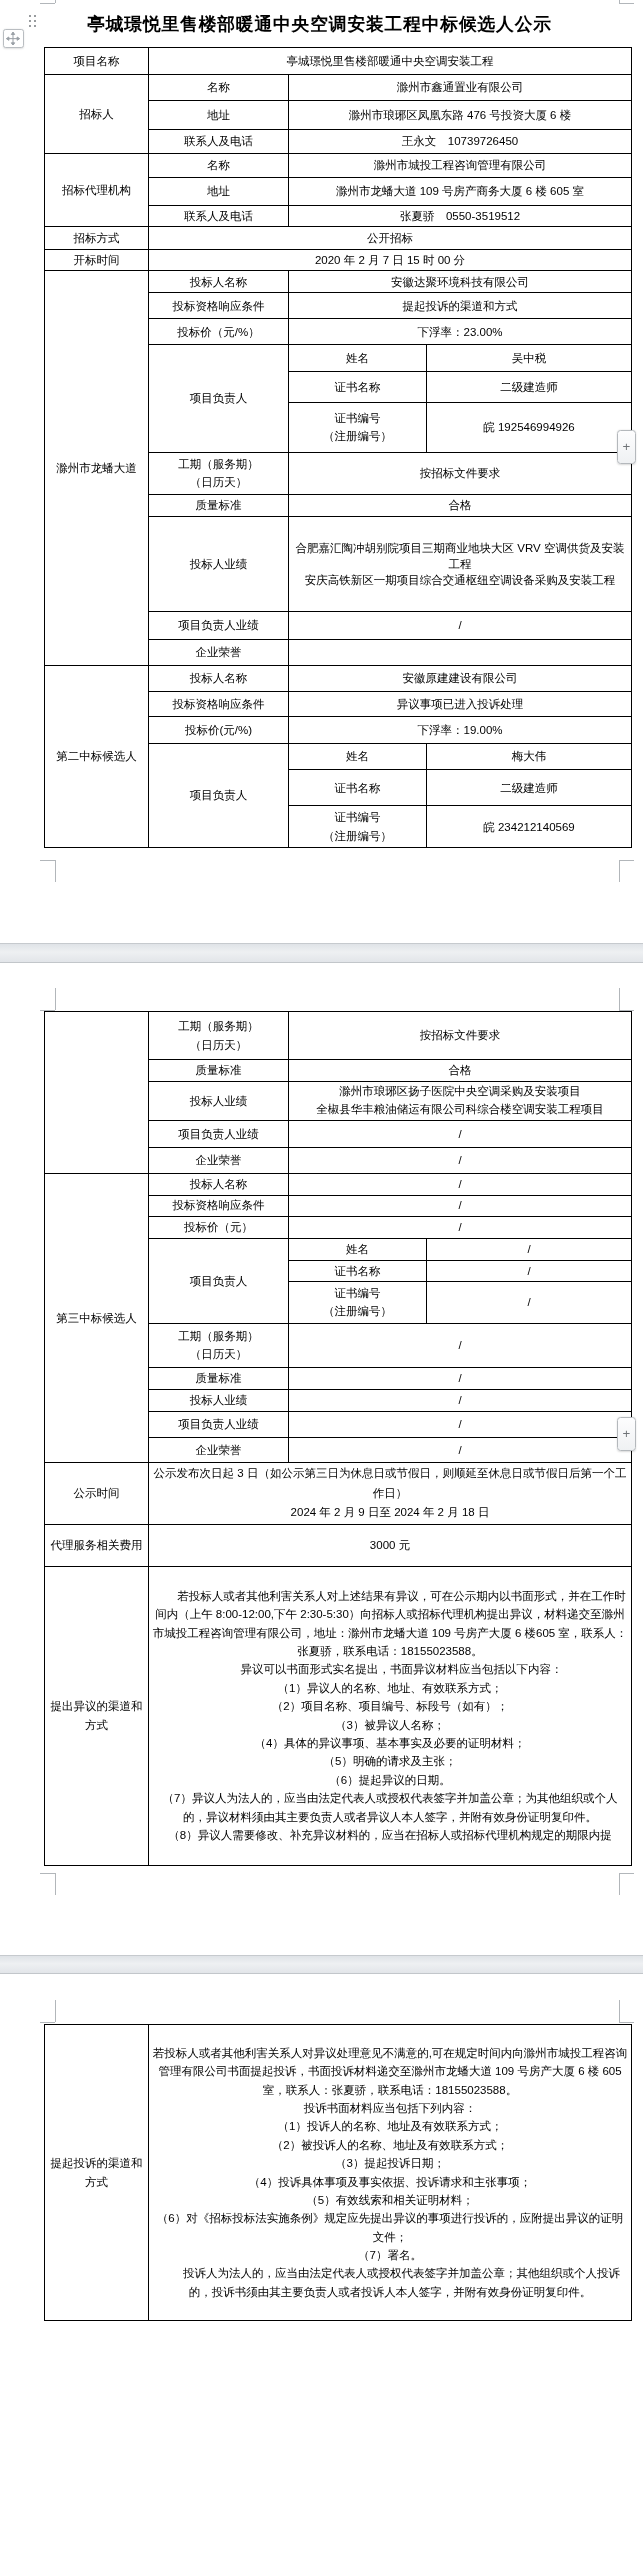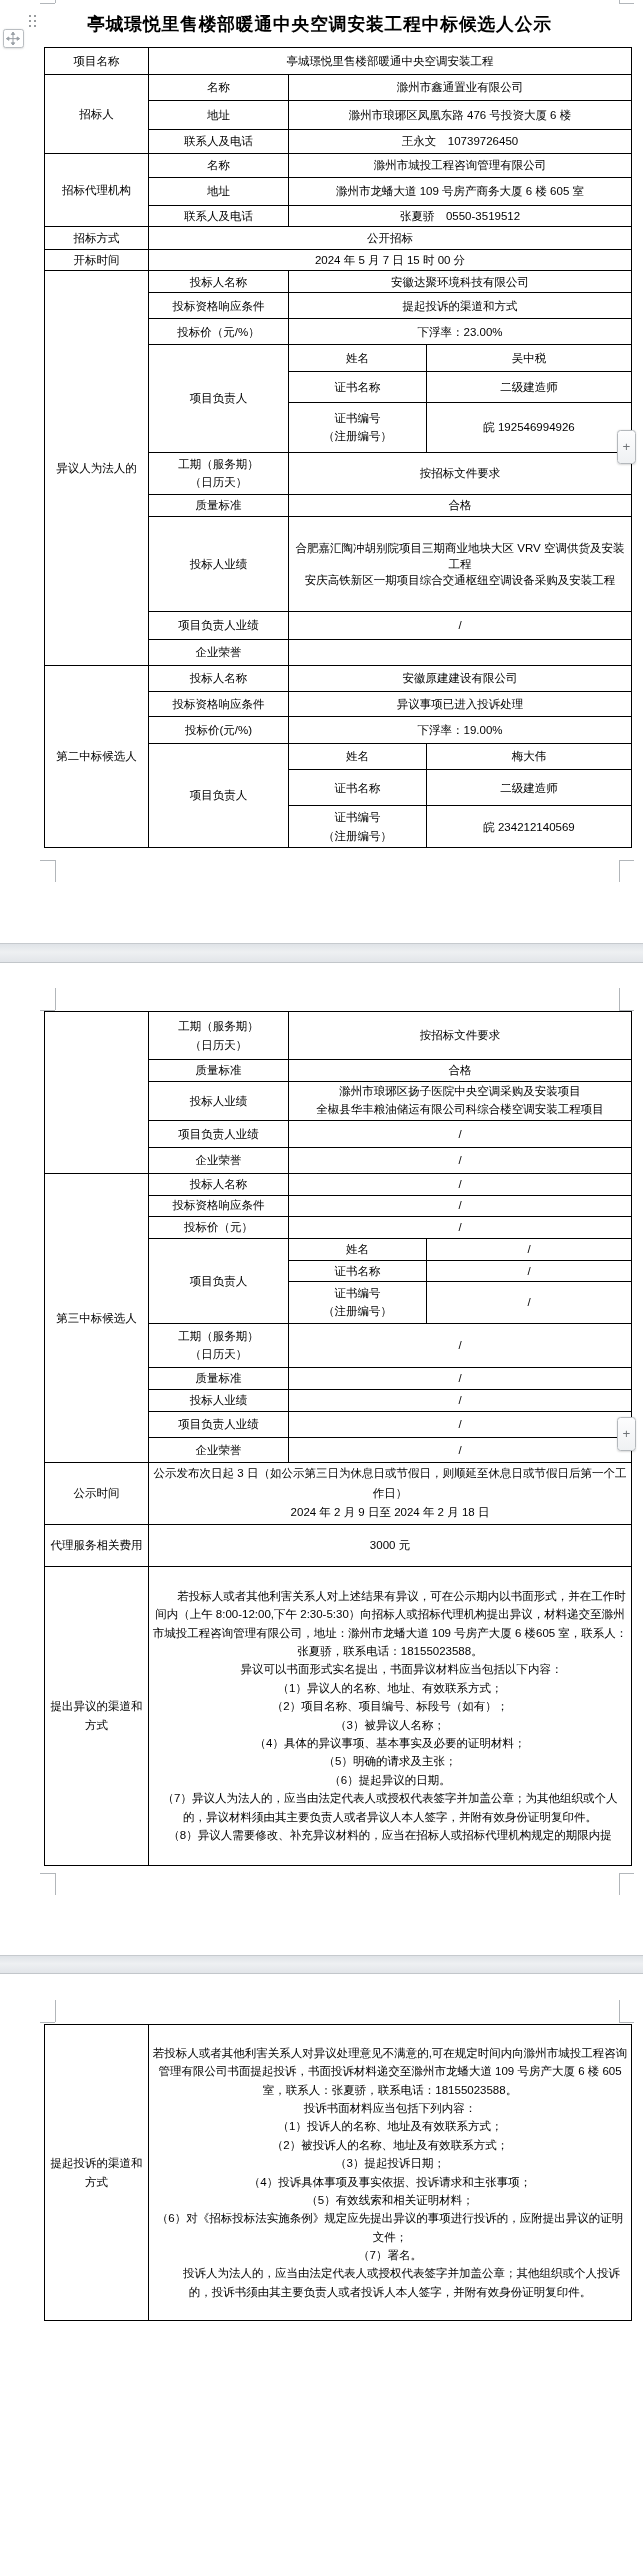--- a/index.html
+++ b/index.html
@@ -137,25 +137,25 @@
   <tr style="height:21px">
     <td>联系人及电话</td>
     <td colspan="2">张夏骄　0550-3519512</td>
   </tr>
   <tr style="height:23px">
     <td>招标方式</td>
     <td colspan="3">公开招标</td>
   </tr>
   <tr style="height:19.5px">
     <td>开标时间</td>
-    <td colspan="3">2024 年 5 月 7 日 15 时 00 分</td>
-  </tr>
-
-  <tr style="height:22px">
-    <td rowspan="11">异议人为法人的</td>
+    <td colspan="3">2020 年 2 月 7 日 15 时 00 分</td>
+  </tr>
+
+  <tr style="height:22px">
+    <td rowspan="11">滁州市龙蟠大道</td>
     <td>投标人名称</td>
     <td colspan="2">安徽达聚环境科技有限公司</td>
   </tr>
   <tr style="height:26px">
     <td>投标资格响应条件</td>
     <td colspan="2">提起投诉的渠道和方式</td>
   </tr>
   <tr style="height:26px">
     <td>投标价（元/%）</td>
     <td colspan="2">下浮率：23.00%</td>

